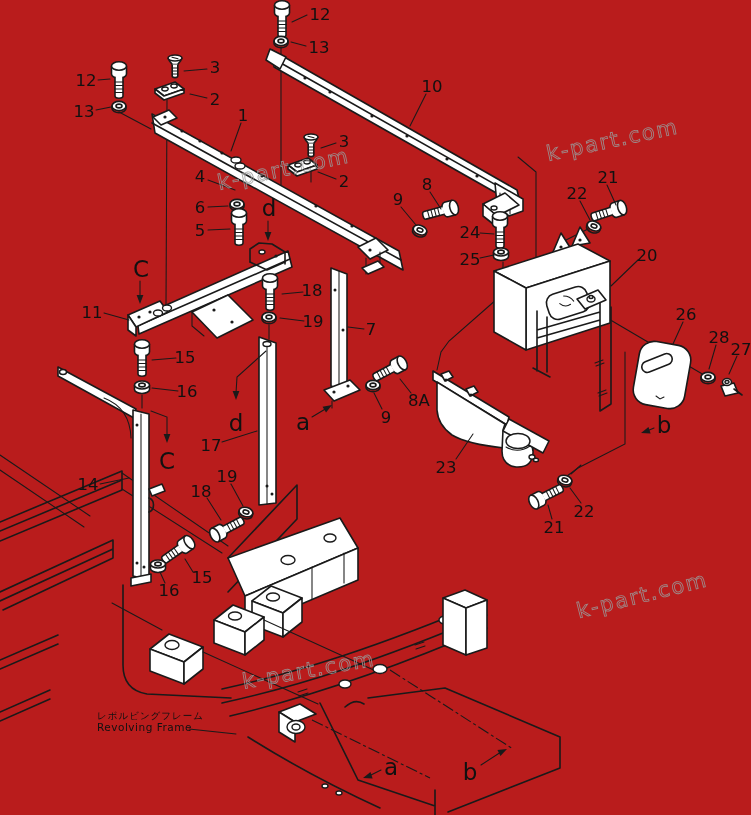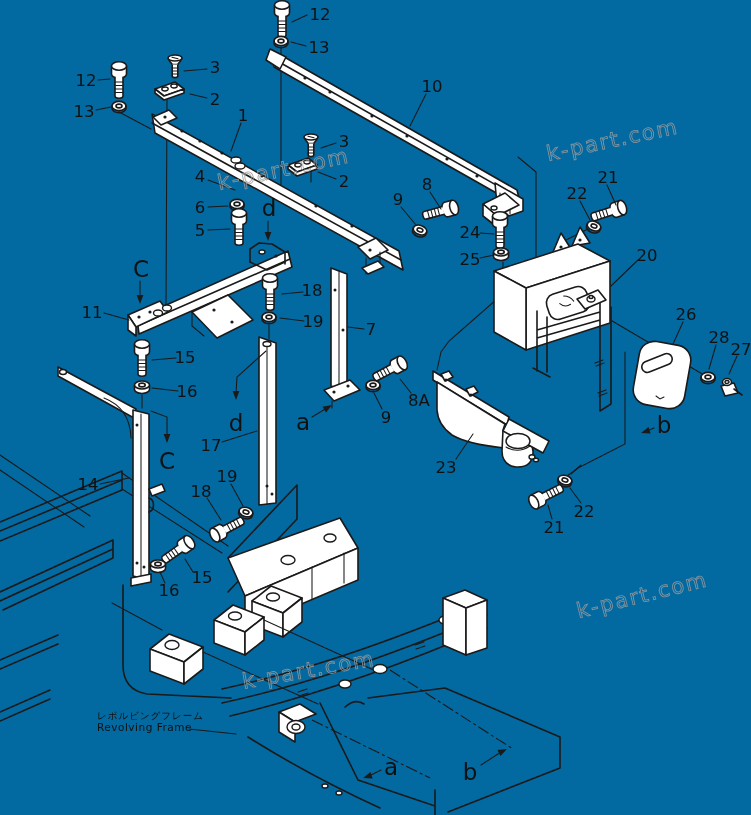--- a/index.html
+++ b/index.html
@@ -1,16 +1,16 @@
 <!DOCTYPE html>
 <html><head>
 <meta charset="utf-8">
 <style>
   html,body{margin:0;padding:0;background:#fff;}
-  .canvas{position:relative;width:751px;height:815px;background:#0369a1;overflow:hidden;}
+  .canvas{position:relative;width:751px;height:815px;background:#b91c1c;overflow:hidden;}
   svg{display:block;}
   .ln{stroke:#1a1a1a;stroke-width:1.6;fill:none;stroke-linecap:round;stroke-linejoin:round;}
   .lnw{stroke:#1a1a1a;stroke-width:1.6;fill:#ffffff;stroke-linejoin:round;}
   .thin{stroke:#1a1a1a;stroke-width:1.05;fill:none;stroke-linecap:round;}
   .dash{stroke:#1a1a1a;stroke-width:1.1;fill:none;stroke-dasharray:12 3 3 3;}
   .dot{fill:#1a1a1a;stroke:none;}
   .hole{stroke:#1a1a1a;stroke-width:1.4;fill:#ffffff;}
   .callout-text{font-family:"DejaVu Sans",sans-serif;font-size:16.5px;fill:#111;}
   .letter-text{font-family:"DejaVu Sans",sans-serif;font-size:23px;fill:#111;}
   .wm-text{font-family:"DejaVu Sans",sans-serif;font-size:21px;fill:none;stroke:#9a9a9a;stroke-width:0.9px;letter-spacing:2px;opacity:0.85;}

